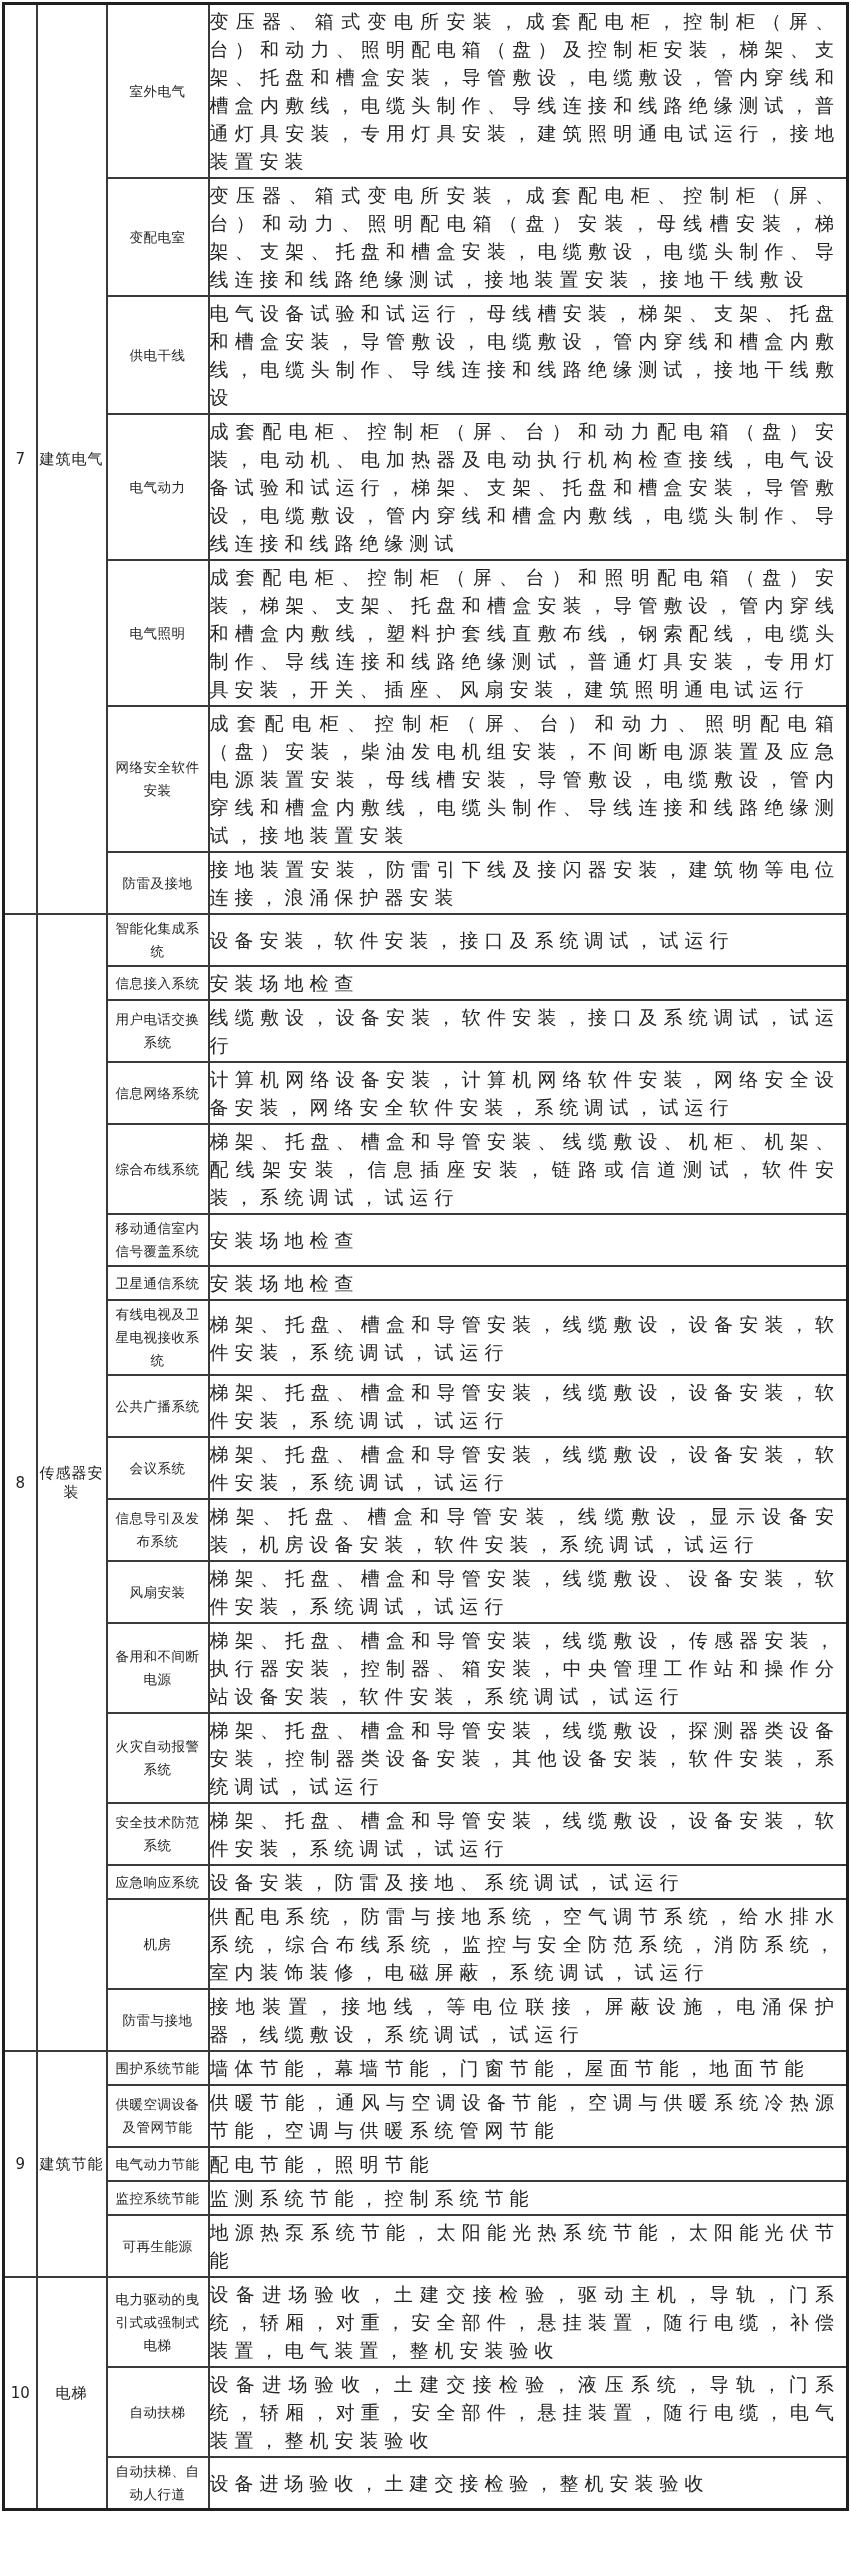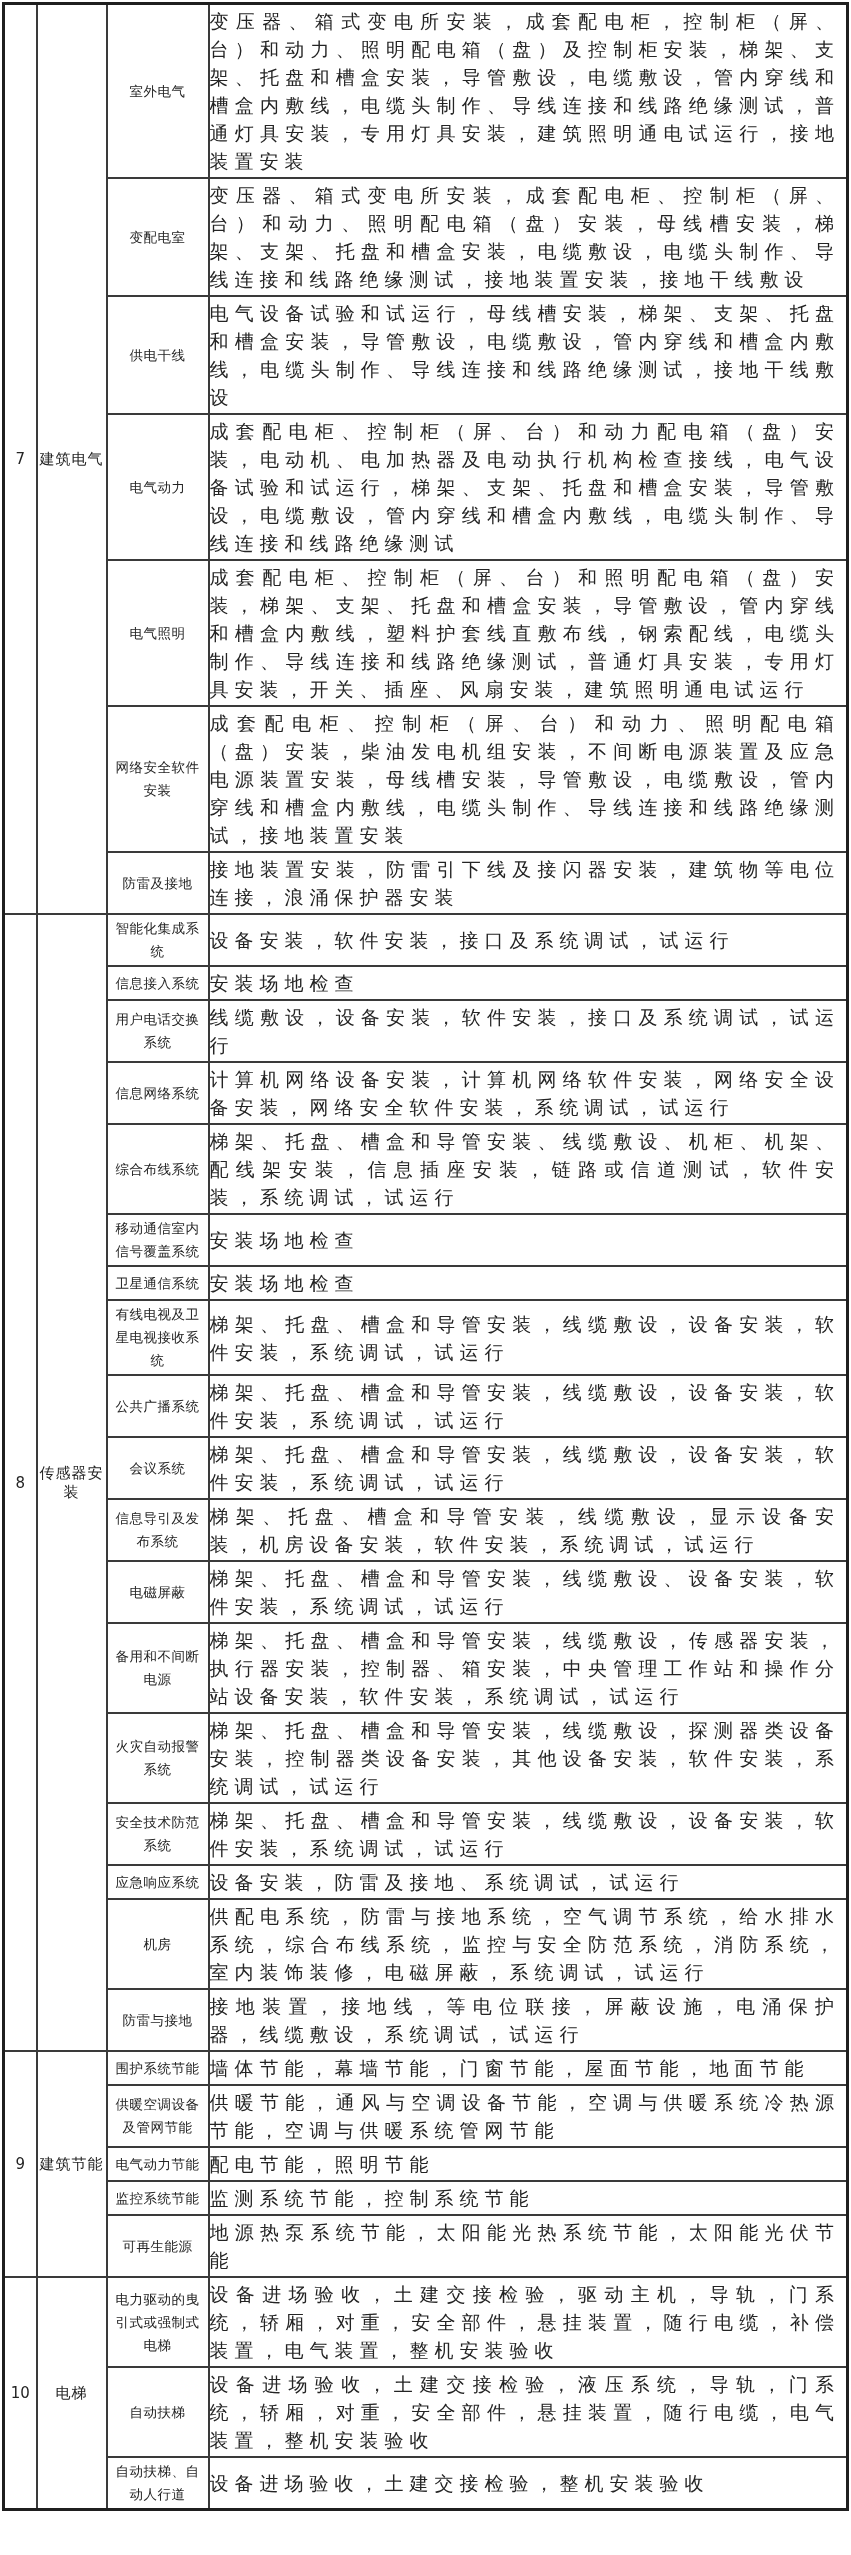--- a/index.html
+++ b/index.html
@@ -94,21 +94,21 @@
   </tr>
   <tr>
     <td class="sub">会议系统</td>
     <td class="content">梯架、托盘、槽盒和导管安装，线缆敷设，设备安装，软件安装，系统调试，试运行</td>
   </tr>
   <tr>
     <td class="sub">信息导引及发布系统</td>
     <td class="content">梯架、托盘、槽盒和导管安装，线缆敷设，显示设备安装，机房设备安装，软件安装，系统调试，试运行</td>
   </tr>
   <tr>
-    <td class="sub">电磁屏蔽</td>
+    <td class="sub">风扇安装</td>
     <td class="content">梯架、托盘、槽盒和导管安装，线缆敷设、设备安装，软件安装，系统调试，试运行</td>
   </tr>
   <tr>
     <td class="sub">备用和不间断电源</td>
     <td class="content">梯架、托盘、槽盒和导管安装，线缆敷设，传感器安装，执行器安装，控制器、箱安装，中央管理工作站和操作分站设备安装，软件安装，系统调试，试运行</td>
   </tr>
   <tr>
     <td class="sub">火灾自动报警系统</td>
     <td class="content">梯架、托盘、槽盒和导管安装，线缆敷设，探测器类设备安装，控制器类设备安装，其他设备安装，软件安装，系统调试，试运行</td>
   </tr>

